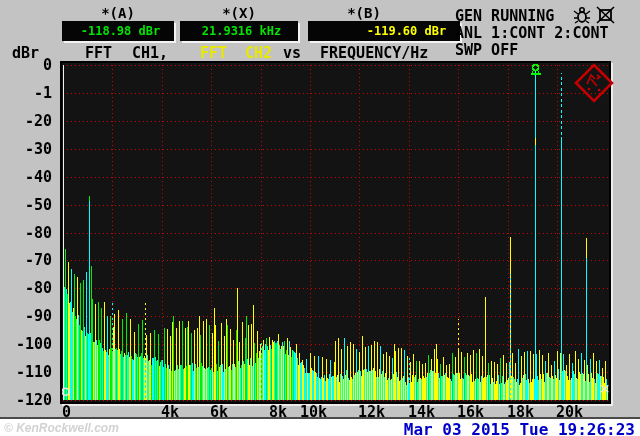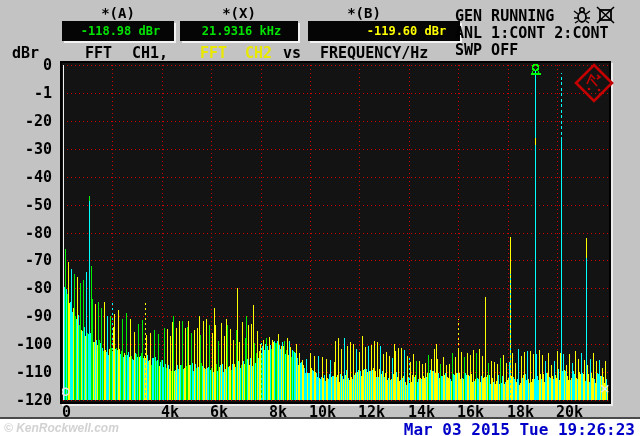--- a/index.html
+++ b/index.html
@@ -880,21 +880,21 @@
         </svg>
       </div>
     </div>
 
     <div id="x-axis">
         <div class="xlab" style="left: 62px; top: 403px;">0</div>
         <div class="xlab" style="left: 111px; top: 404px; margin-top: 40px;">2k</div>
         <div class="xlab" style="left: 161px; top: 403px;">4k</div>
         <div class="xlab" style="left: 210px; top: 403px;">6k</div>
         <div class="xlab" style="left: 269px; top: 403px;">8k</div>
-        <div class="xlab" style="left: 309px; top: 403px;">10k</div>
+        <div class="xlab" style="left: 300px; top: 403px;">10k</div>
         <div class="xlab" style="left: 358px; top: 403px;">12k</div>
         <div class="xlab" style="left: 408px; top: 403px;">14k</div>
         <div class="xlab" style="left: 457px; top: 403px;">16k</div>
         <div class="xlab" style="left: 507px; top: 403px;">18k</div>
         <div class="xlab" style="left: 556px; top: 403px;">20k</div>
       </div>
 
   </div>
 
   <div class="footer">

